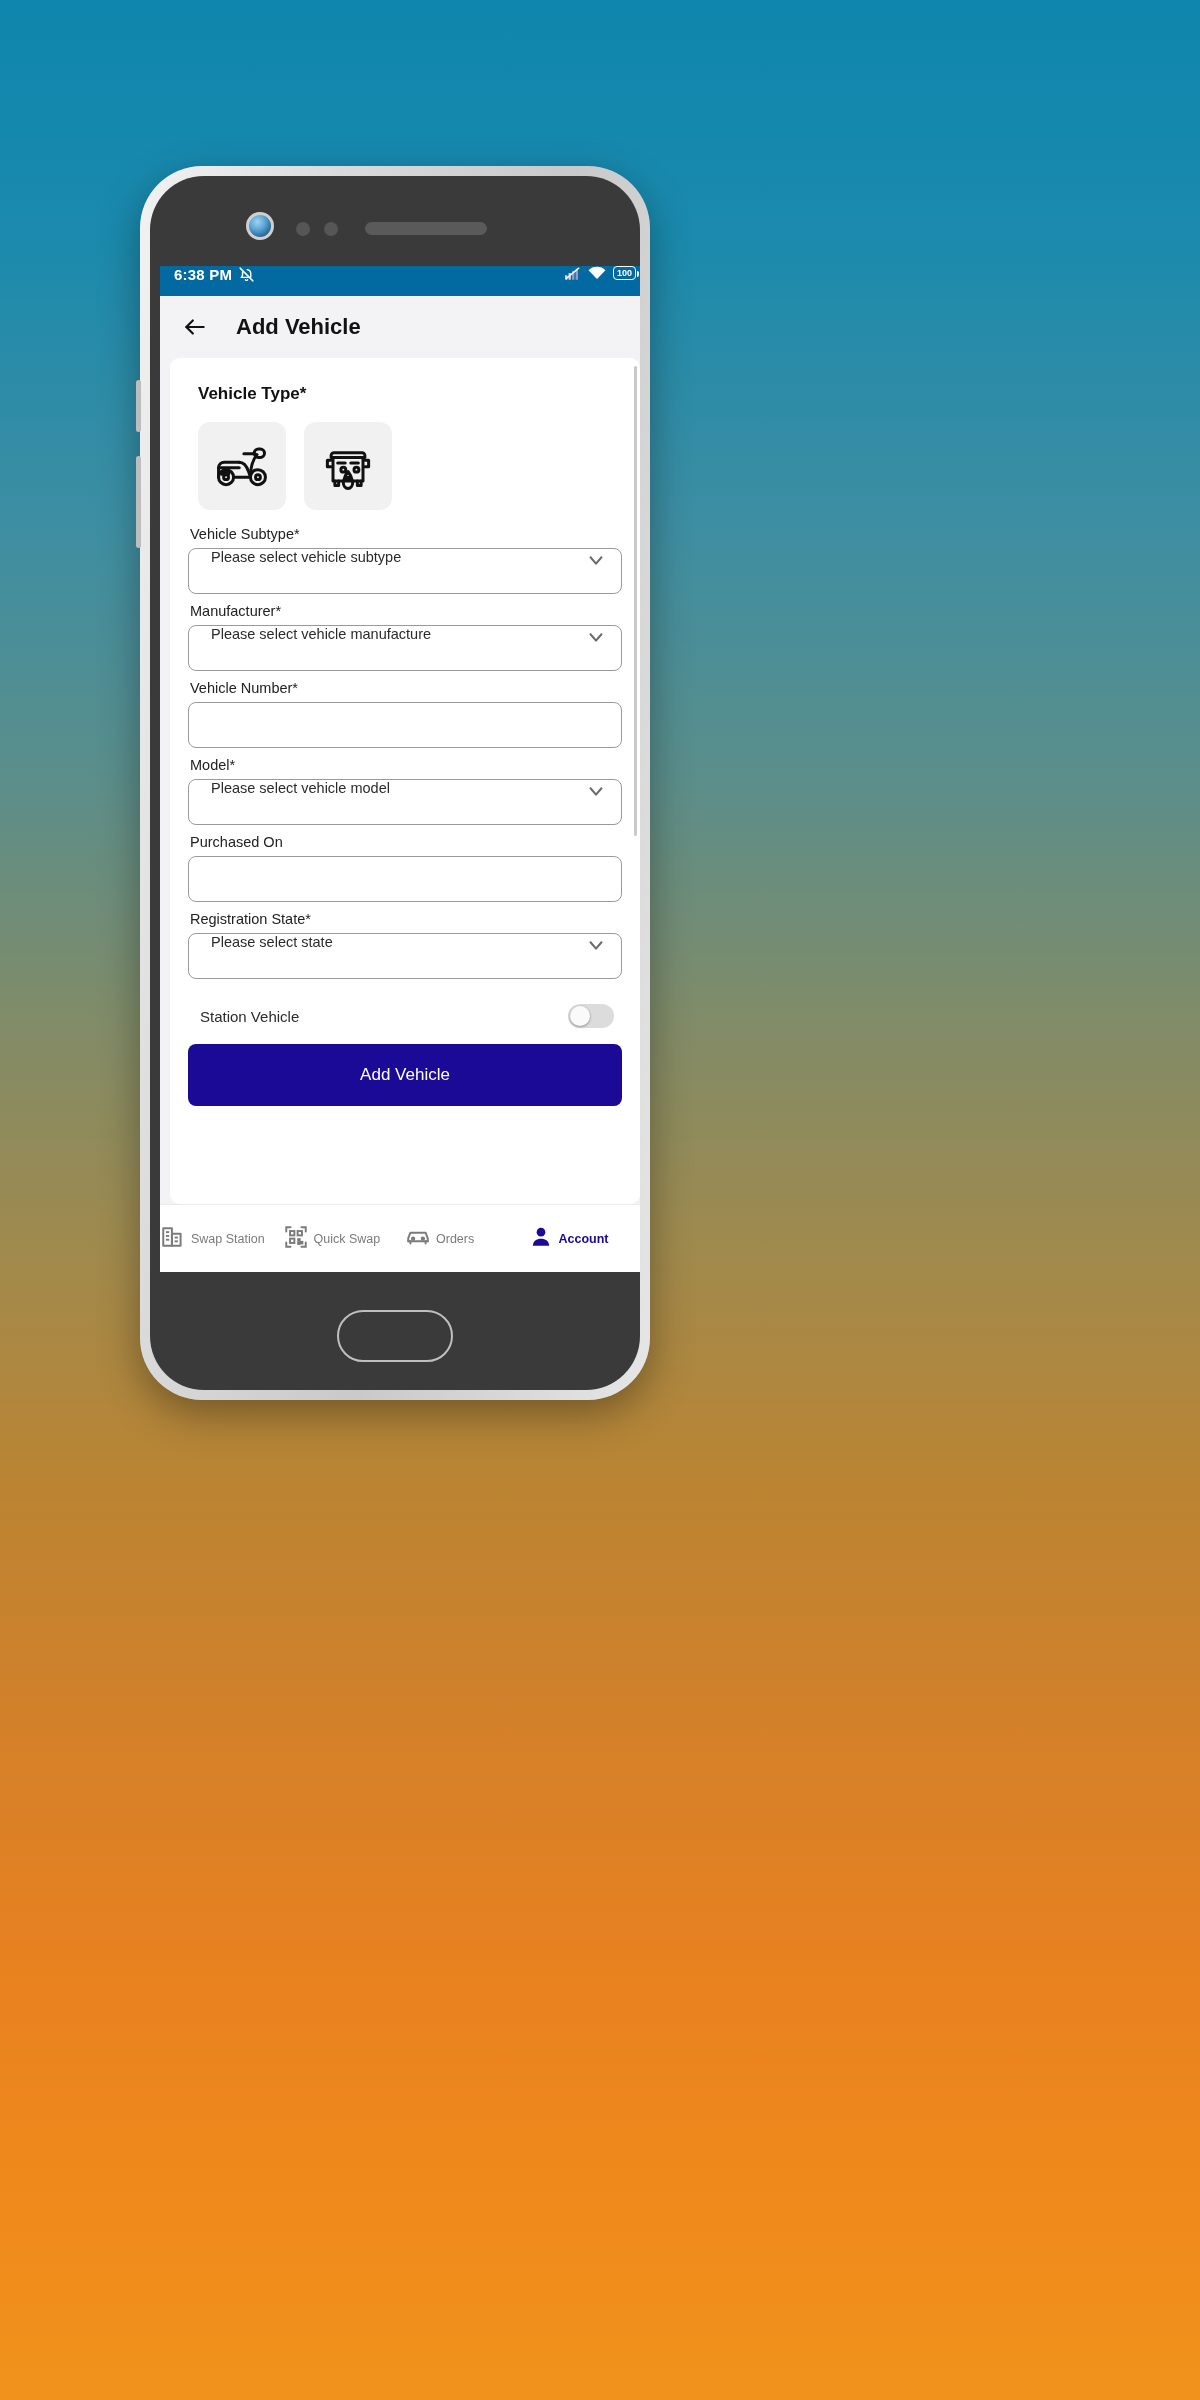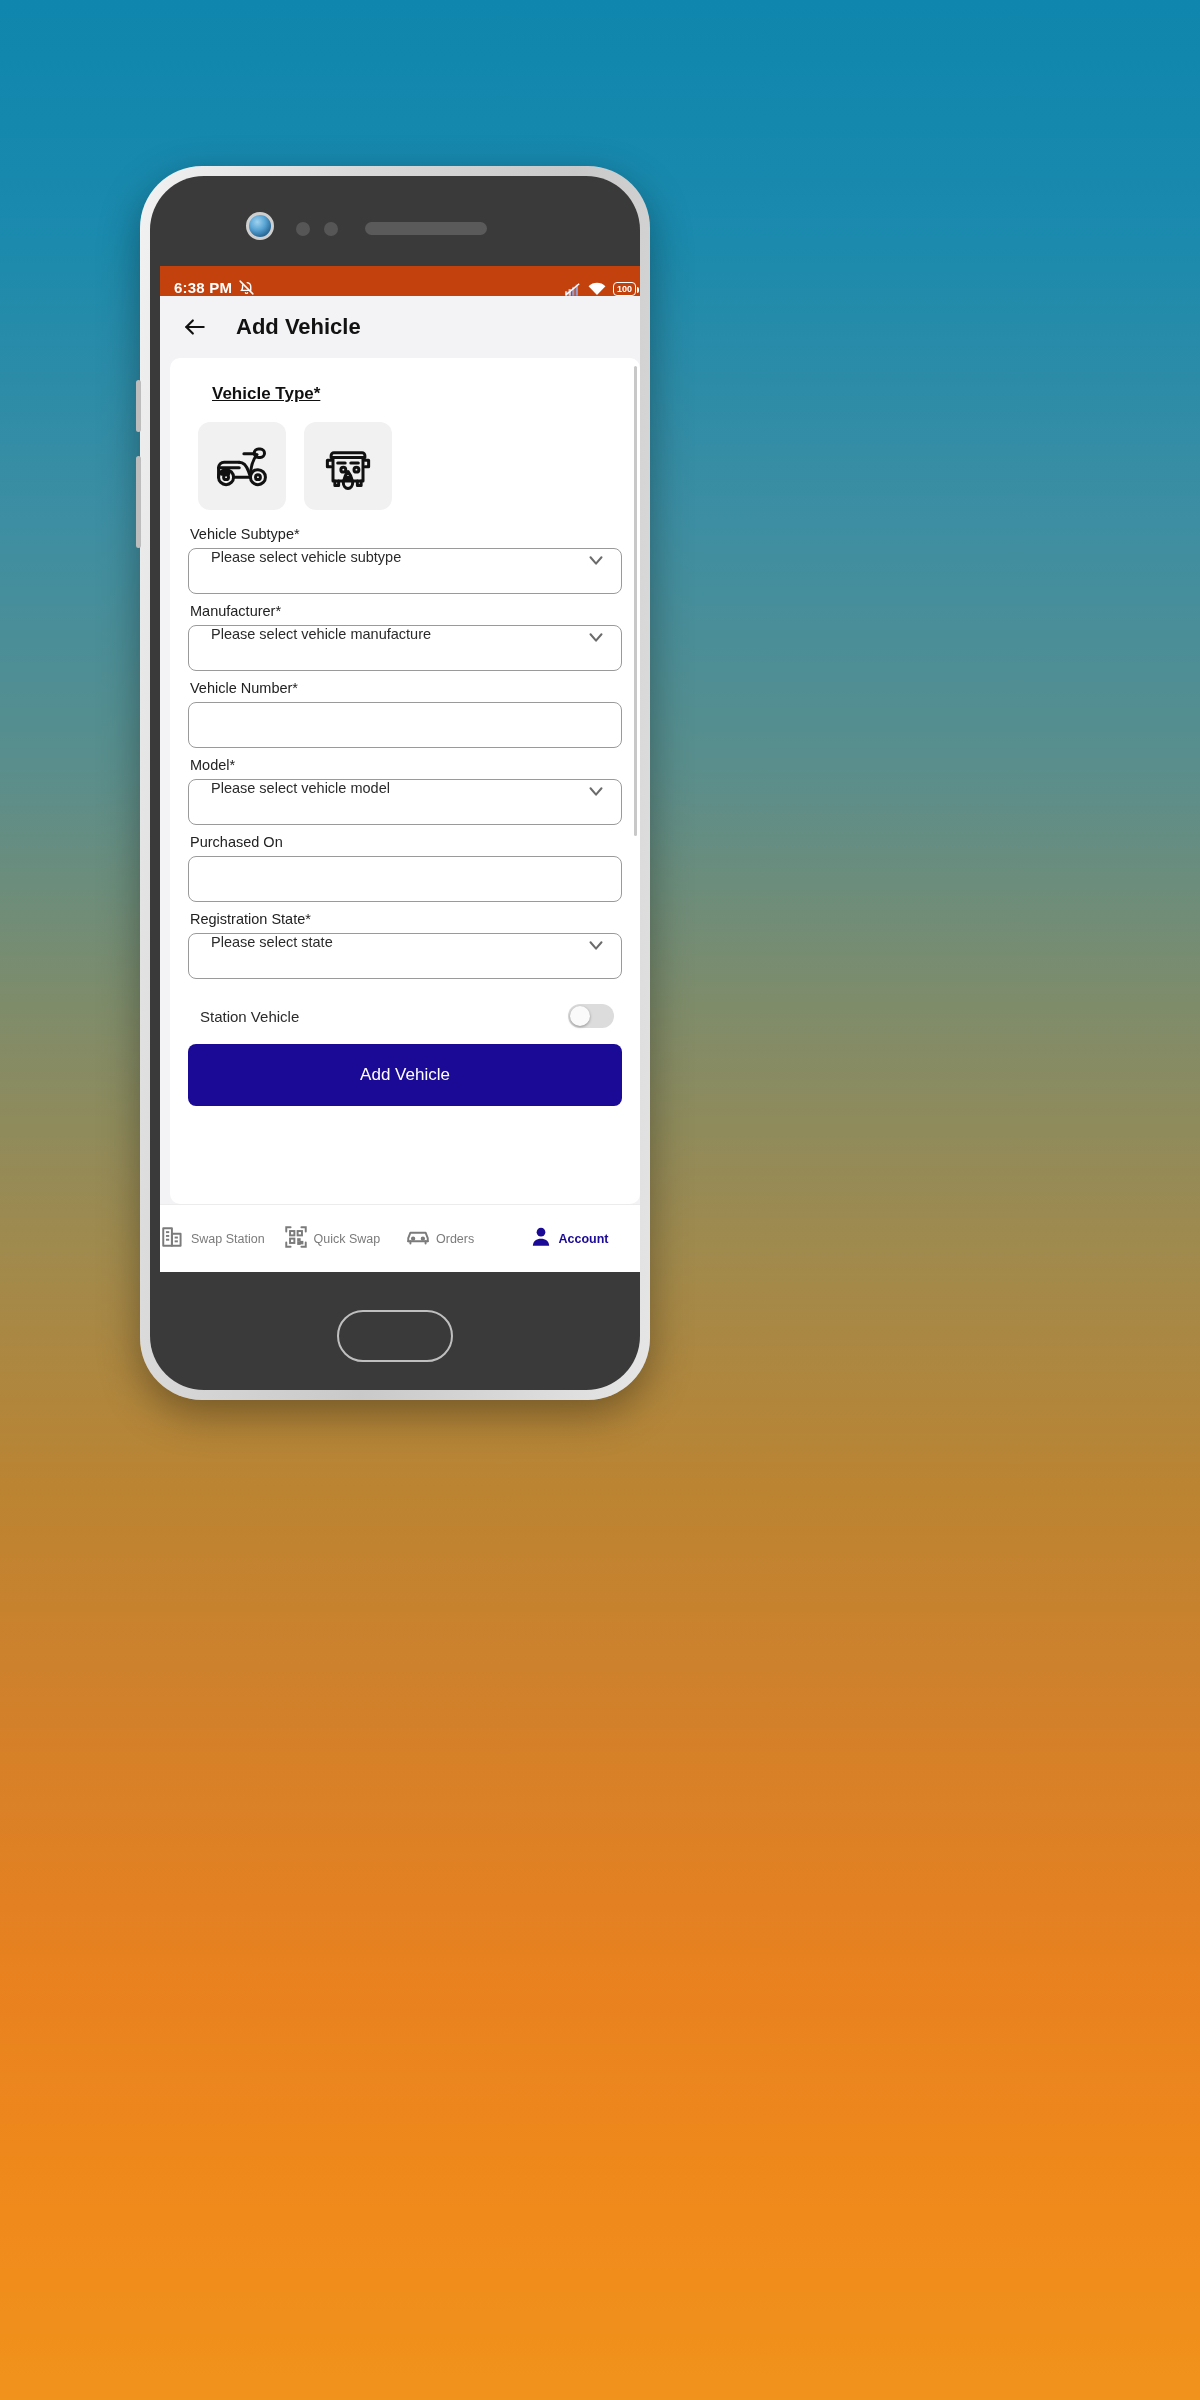--- a/index.html
+++ b/index.html
@@ -66,22 +66,22 @@
     position: absolute;
     left: 10px; top: 90px;
     width: 490px; height: 1006px;
     background: #f3f3f5;
     overflow: hidden;
     display: flex; flex-direction: column;
   }
   
   .statusbar {
     height: 30px; flex: 0 0 30px;
-    background: #c2410c;
-    display: flex; align-items: flex-end;
+    background: #0369a1;
+    display: flex; align-items: flex-start;
     padding: 0 14px;
     color: #ffffff;
   }
   .sb-left { display: flex; align-items: center; gap: 6px; font-size: 15px; font-weight: 700; letter-spacing: .2px;}
   .sb-right { margin-left: auto; display: flex; align-items: center; gap: 7px; }
   .sb-icon { display: inline-flex; align-items: center; }
   .battery {
     border: 1.6px solid #fff; border-radius: 4px;
     font-size: 9px; font-weight: 700; color: #fff;
     padding: 0px 3px; line-height: 12px; position: relative;
@@ -109,21 +109,21 @@
   }
   .card {
     background: #ffffff;
     border-radius: 10px;
     padding: 26px 18px 0 18px;
     height: 100%;
     position: relative;
   }
   .section-title {
     font-size: 17px; font-weight: 700; color: #111;
-    margin-left: 24px; margin-bottom: 18px; text-decoration: underline;
+    margin-left: 10px; margin-bottom: 18px;
   }
   .type-row { display: flex; gap: 18px; margin-left: 10px; margin-bottom: 16px; }
   .type-tile {
     width: 88px; height: 88px;
     background: #f1f1f1; border-radius: 12px;
     display: flex; align-items: center; justify-content: center;
     cursor: pointer;
   }
   .type-tile svg { width: 60px; height: 60px; }
   .field { margin-bottom: 9px; }

